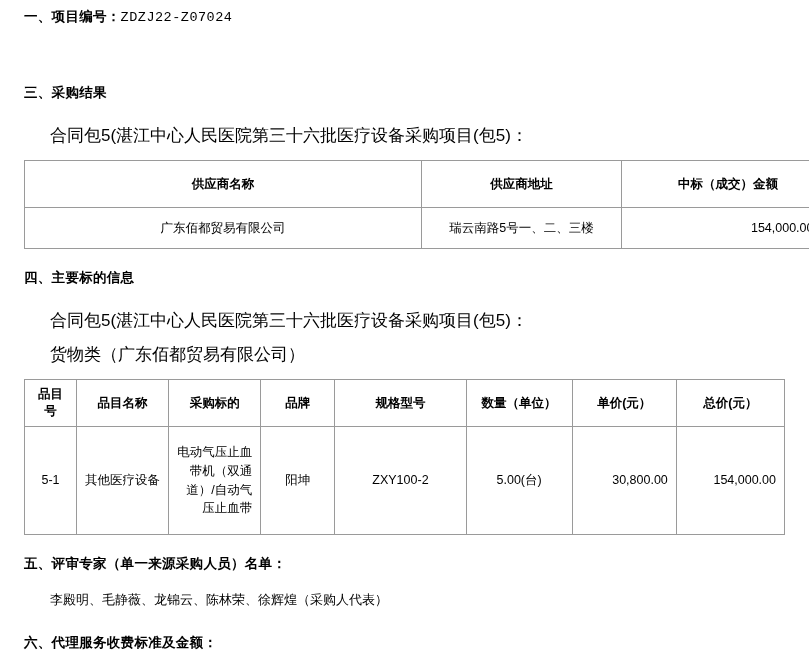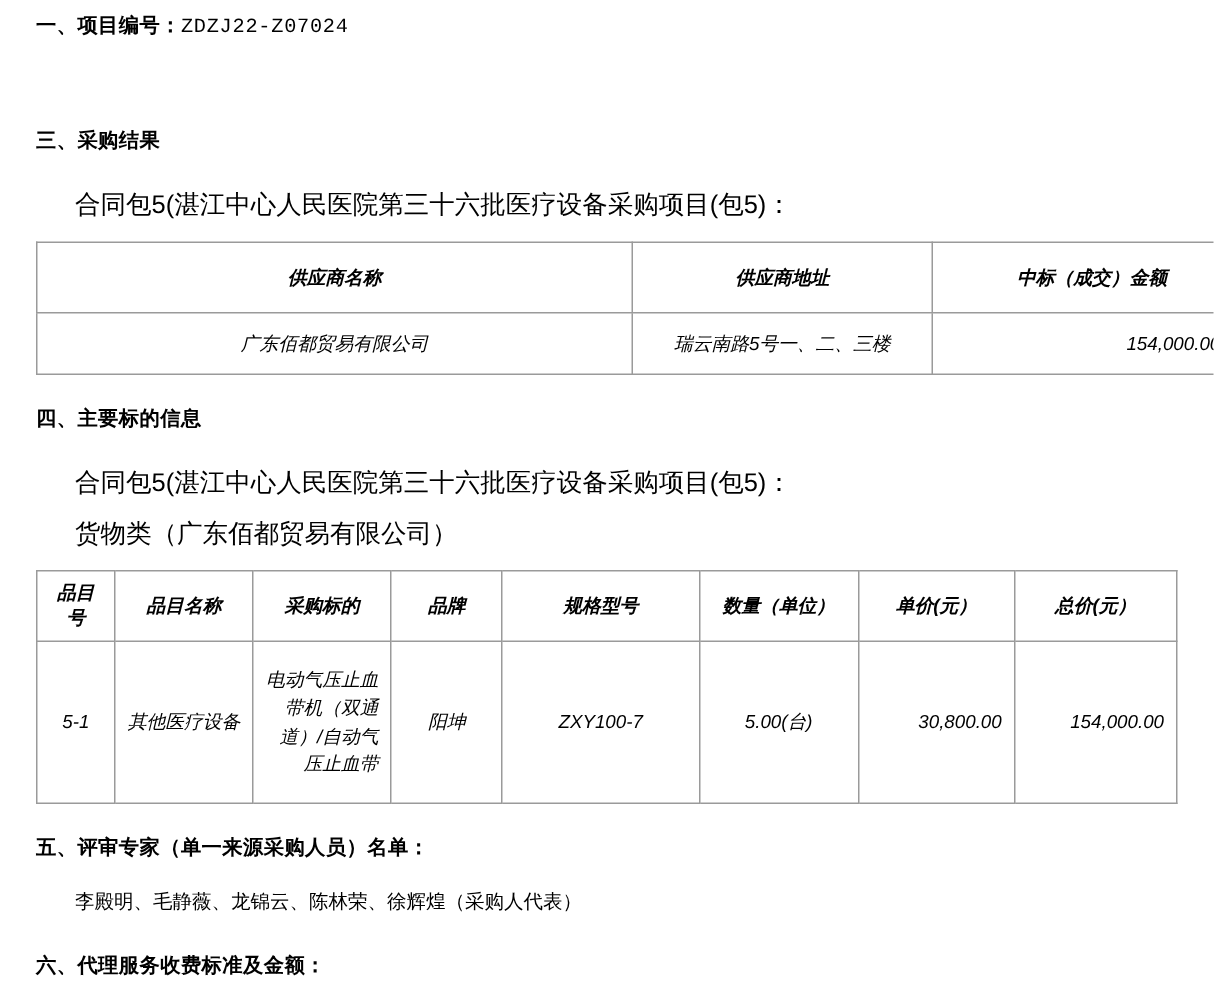--- a/index.html
+++ b/index.html
@@ -53,21 +53,20 @@
     margin-right: 24px;
     width: 761px;
     table-layout: fixed;
   }
   table.doc-table th,
   table.doc-table td {
     border: 1px solid #9a9a9a;
     padding: 6px 8px;
     font-size: 12.5px;
     vertical-align: middle;
-    font-style: italic;
   }
   table.doc-table th {
     font-weight: bold;
     text-align: center;
     height: 34px;
   }
   .t1 th:nth-child(1) { width: 380px; }
   .t1 th:nth-child(2) { width: 183px; }
   .t1 th:nth-child(3) { width: 196px; }
   .t1 td { height: 28px; }
@@ -169,21 +168,21 @@
         <th>单价(元）</th>
         <th>总价(元）</th>
       </tr>
     </thead>
     <tbody>
       <tr class="tall">
         <td class="c-center">5-1</td>
         <td class="c-center">其他医疗设备</td>
         <td class="c-left">电动气压止血带机（双通道）/自动气压止血带</td>
         <td class="c-center">阳坤</td>
-        <td class="c-center">ZXY100-7</td>
+        <td class="c-center">ZXY100-2</td>
         <td class="c-center">5.00(台)</td>
         <td class="c-right">30,800.00</td>
         <td class="c-right">154,000.00</td>
       </tr>
     </tbody>
   </table>
 
   <div class="spacer-20"></div>
 
   <div class="section-heading">五、评审专家（单一来源采购人员）名单：</div>

